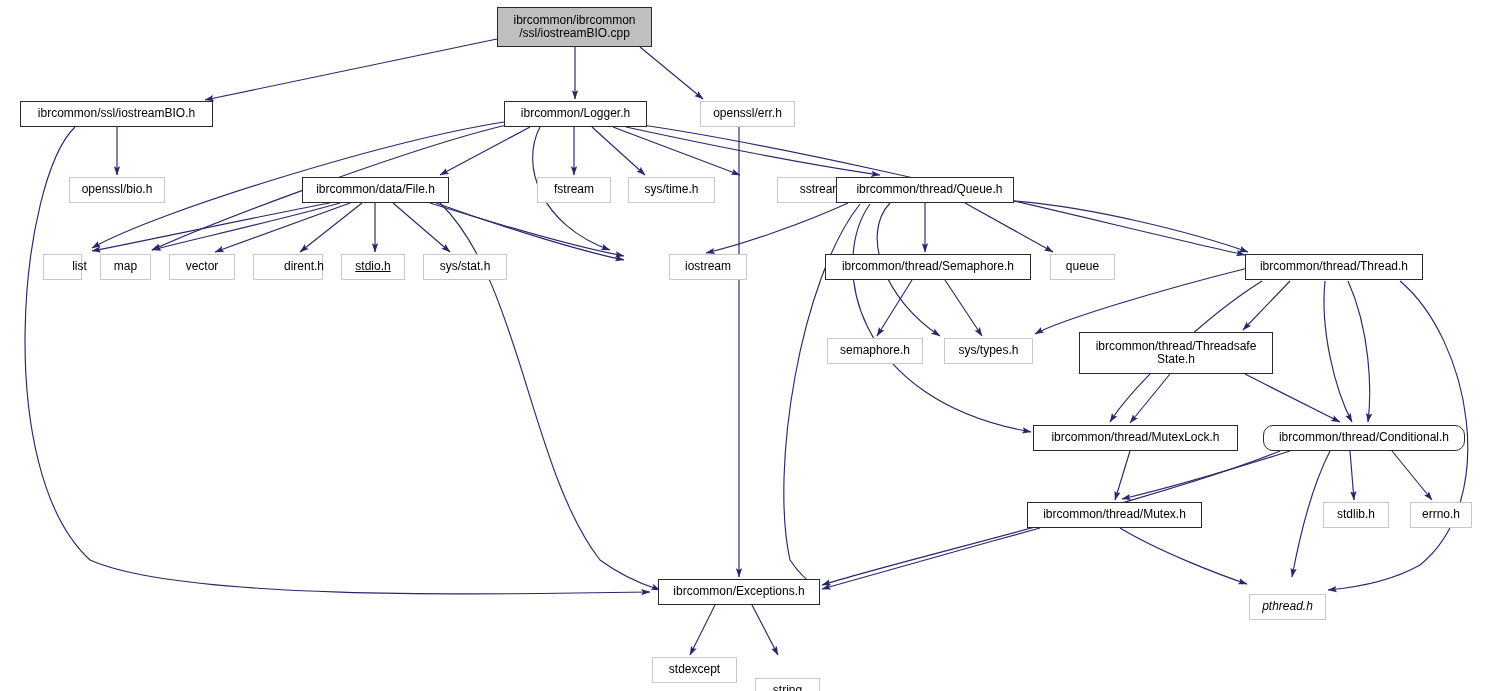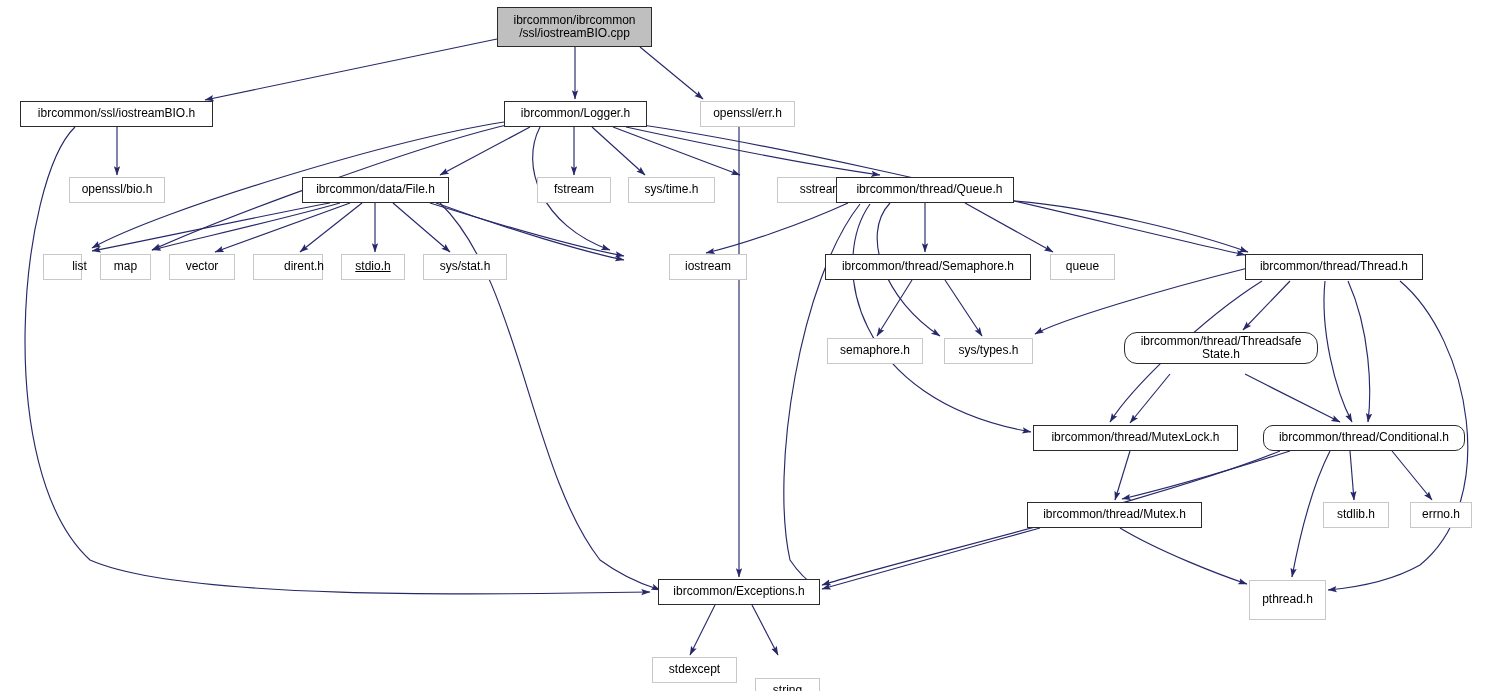--- a/index.html
+++ b/index.html
@@ -94,25 +94,25 @@
       <div class="node sys" style="left: 169px; top: 254px; width: 66px; height: 26px;">vector</div>
       <div class="node sys" style="left: 253px; top: 254px; width: 70px; height: 26px; padding-left: 32px;">dirent.h</div>
       <div class="node sys" style="left: 341px; top: 254px; width: 64px; height: 26px; text-decoration: underline;">stdio.h</div>
       <div class="node sys" style="left: 423px; top: 254px; width: 84px; height: 26px;">sys/stat.h</div>
       <div class="node sys" style="left: 626px; top: 254px; width: 78px; height: 26px; margin-left: 43px;">iostream</div>
       <div class="node lib" style="left: 825px; top: 254px; width: 206px; height: 26px;">ibrcommon/thread/Semaphore.h</div>
       <div class="node sys" style="left: 1050px; top: 254px; width: 65px; height: 26px;">queue</div>
       <div class="node lib" style="left: 1245px; top: 254px; width: 178px; height: 26px;">ibrcommon/thread/Thread.h</div>
       <div class="node sys" style="left: 827px; top: 338px; width: 96px; height: 26px;">semaphore.h</div>
       <div class="node sys" style="left: 944px; top: 338px; width: 89px; height: 26px;">sys/types.h</div>
-      <div class="node lib" style="left: 1124px; top: 332px; width: 194px; height: 32px; border-radius: 13px;">ibrcommon/thread/Threadsafe
+      <div class="node lib" style="left: 1079px; top: 332px; width: 194px; height: 42px;">ibrcommon/thread/Threadsafe
 State.h</div>
       <div class="node lib" style="left: 1033px; top: 425px; width: 205px; height: 26px;">ibrcommon/thread/MutexLock.h</div>
       <div class="node lib" style="left: 1263px; top: 425px; width: 202px; height: 26px; border-radius: 10px;">ibrcommon/thread/Conditional.h</div>
       <div class="node lib" style="left: 1027px; top: 502px; width: 175px; height: 26px;">ibrcommon/thread/Mutex.h</div>
       <div class="node sys" style="left: 1323px; top: 502px; width: 66px; height: 26px;">stdlib.h</div>
       <div class="node sys" style="left: 1410px; top: 502px; width: 62px; height: 26px;">errno.h</div>
       <div class="node lib" style="left: 658px; top: 579px; width: 162px; height: 26px;">ibrcommon/Exceptions.h</div>
-      <div class="node sys" style="left: 1249px; top: 580px; width: 77px; height: 40px;">pthread.h</div>
+      <div class="node sys" style="left: 1249px; top: 594px; width: 77px; height: 26px; font-style: italic;">pthread.h</div>
       <div class="node sys" style="left: 652px; top: 657px; width: 85px; height: 26px;">stdexcept</div>
       <div class="node sys" style="left: 755px; top: 657px; width: 65px; height: 26px; margin-top: 21px;">string</div>
     </div>
 </div>
 
 </body></html>

